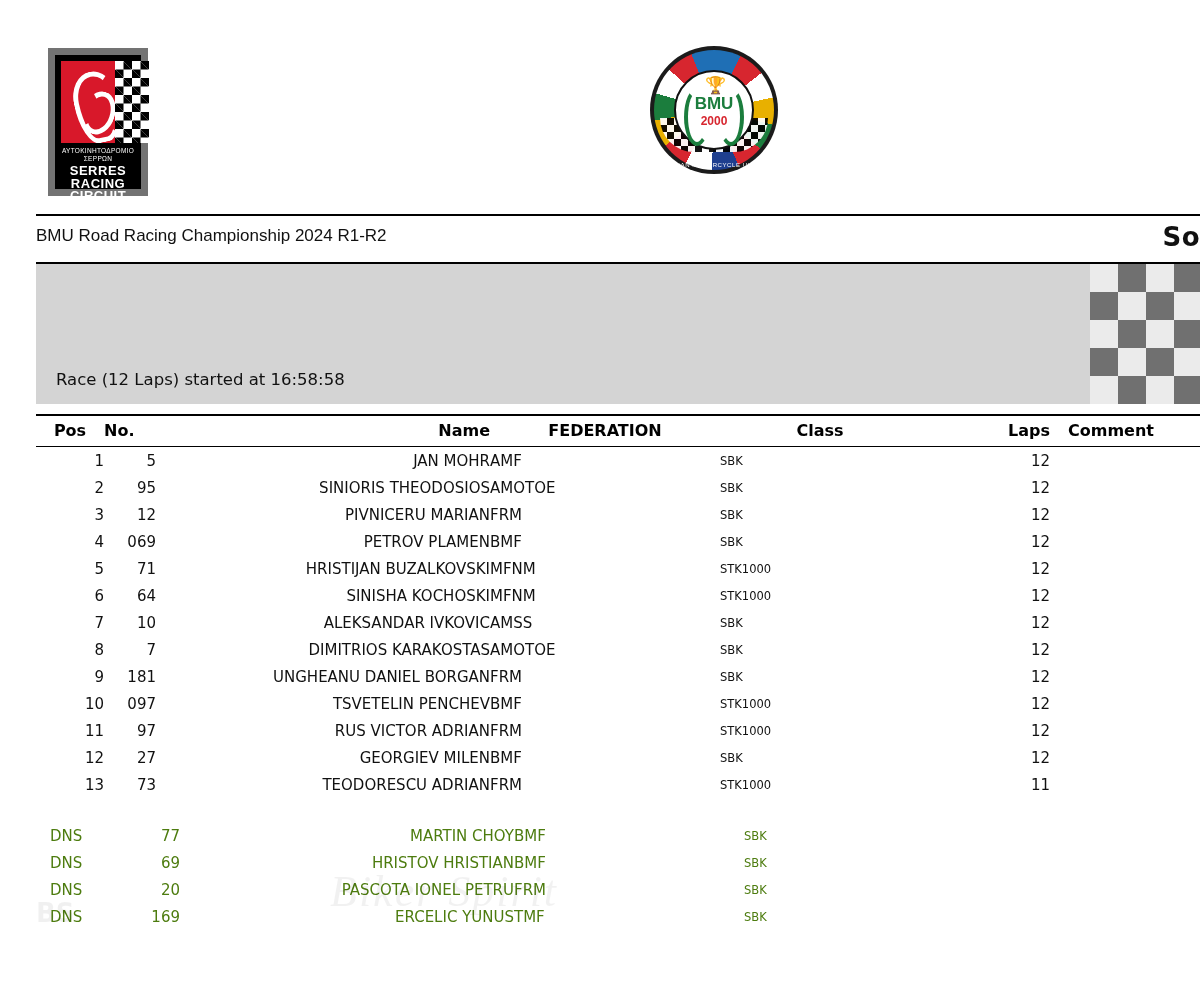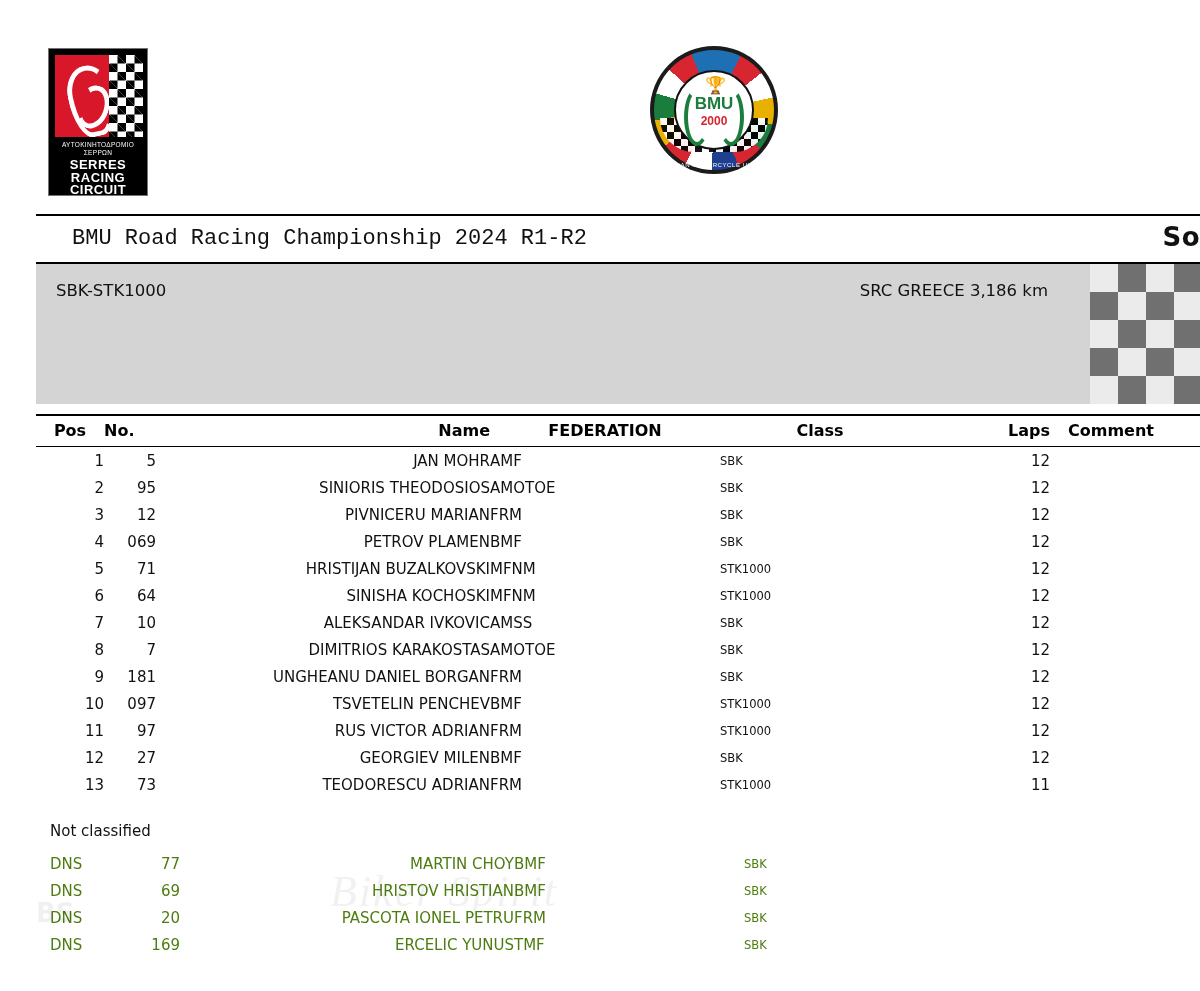--- a/index.html
+++ b/index.html
@@ -17,21 +17,21 @@
   }
 
   
   .logo-left {
     position: absolute;
     left: 48px;
     top: 48px;
     width: 100px;
     height: 148px;
     background: #000000;
-    border: 1px solid #737373;
+    border: 7px solid #737373;
     box-sizing: border-box;
   }
   .logo-left .track-box {
     position: absolute;
     left: 6px;
     top: 6px;
     width: 88px;
     height: 82px;
     background: #d8182a;
     overflow: hidden;
@@ -216,24 +216,23 @@
     position: absolute;
     left: 36px;
     right: 0;
     top: 214px;
     border-top: 2px solid #000;
   }
   .title {
     position: absolute;
     left: 36px;
     top: 226px;
-    font-size: 22px;
+    font-size: 17px;
     color: #111;
-    font-family: Liberation Mono, monospace;
-    margin-left: 36px;
+    font-family: Liberation Sans, sans-serif;
   }
   .title-right {
     position: absolute;
     right: 0px;
     top: 222px;
     font-size: 26px;
     font-weight: bold;
     color: #111;
     letter-spacing: 0.5px;
   }
@@ -402,23 +401,22 @@
     <div class="ring-text">BALKAN MOTORCYCLE UNION</div>
   </div>
 </div>
 
 <div class="rule-top"></div>
 <div class="title">BMU Road Racing Championship 2024  R1-R2</div>
 <div class="title-right">So</div>
 <div class="rule-title-bottom"></div>
 
 <div class="band">
-  <div class="band-row r1">
-    <span class="left">SBK-STK1000</span>
-    <span class="right">SRC   GREECE 3,186 km</span>
+  <div class="band-row r3">
+    <span class="left">Race (12 Laps) started at 16:58:58</span>
   </div>
 </div>
 <div class="checker-flag"></div>
 
 <div class="table-wrap">
   <div class="rule-head-top"></div>
   <table class="results">
     <thead>
       <tr>
         <th class="c-pos">Pos</th>
@@ -546,21 +544,20 @@
           <td class="c-fed">FRM</td>
           <td class="c-class">STK1000</td>
           <td class="c-laps">11</td>
           <td class="c-comment"></td>
         </tr>
       </tbody>
   </table>
 </div>
 
 <div class="notclass">
-  <div class="notclass-title">Not classified</div>
   <table class="nc">
     <tbody id="nc-body">
         <tr>
           <td class="c-pos nc-pos">DNS</td>
           <td class="c-no">77</td>
           <td class="c-name">MARTIN CHOY</td>
           <td class="c-fed">BMF</td>
           <td class="c-class">SBK</td>
           <td class="c-laps"></td>
           <td class="c-comment"></td>

